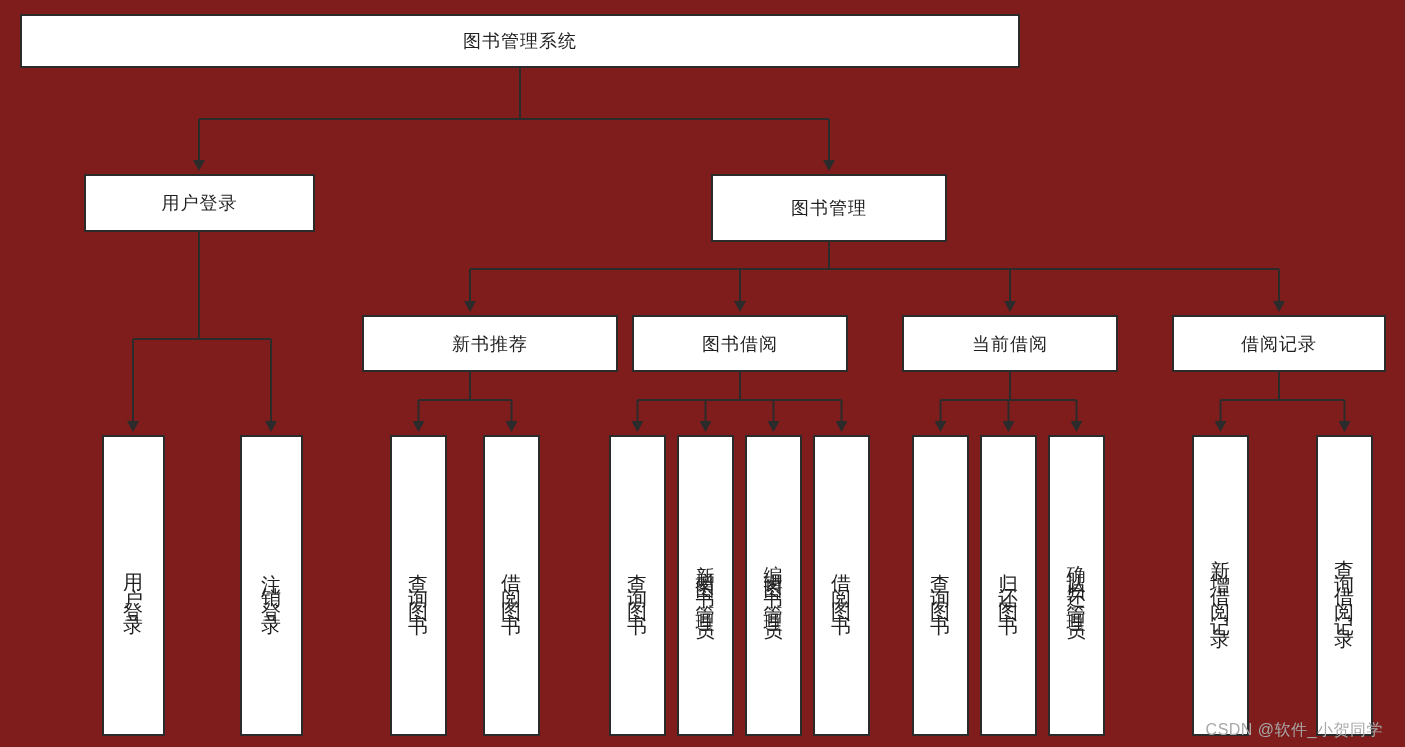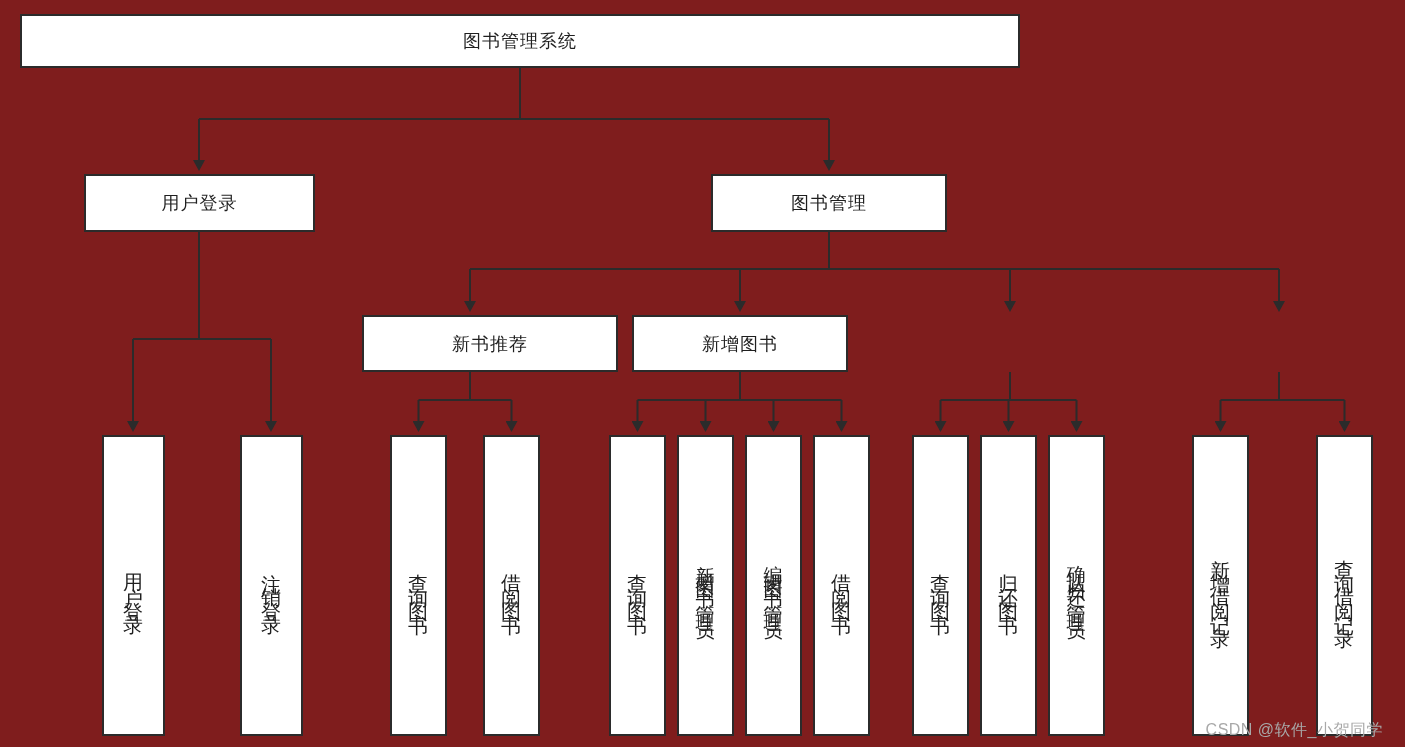--- a/index.html
+++ b/index.html
@@ -102,24 +102,26 @@
       <line x1="1279" y1="372" x2="1279" y2="401"></line>
       <line x1="1220.5" y1="400" x2="1344.5" y2="400"></line>
       <line x1="1220.5" y1="400" x2="1220.5" y2="430" marker-end="url(#arr)"></line>
       <line x1="1344.5" y1="400" x2="1344.5" y2="430" marker-end="url(#arr)"></line>
     </g>
   </svg>
 
   <div class="box hbox" style="left:20px; top:14px; width:1000px; height:54px;">图书管理系统</div>
 
   <div class="box hbox" style="left:84px; top:174px; width:231px; height:58px;">用户登录</div>
-  <div class="box hbox" style="left:711px; top:174px; width:236px; height:58px;">图书管理</div>
+  <div class="box hbox" style="left:711px; top:174px; width:236px; height:68px;">图书管理</div>
 
   <div class="box hbox" style="left:362px; top:315px; width:256px; height:57px;">新书推荐</div>
-  <div class="box hbox" style="left:632px; top:315px; width:216px; height:57px;">新增图书</div>
+  <div class="box hbox" style="left:632px; top:315px; width:216px; height:57px;">图书借阅</div>
+  <div class="box hbox" style="left:902px; top:315px; width:216px; height:57px;">当前借阅</div>
+  <div class="box hbox" style="left:1172px; top:315px; width:214px; height:57px;">借阅记录</div>
 
   <div class="box vbox" style="left:102px; top:435px; width:63px; height:301px;">
     <span class="vtext">用户登录</span>
   </div>
   <div class="box vbox" style="left:240px; top:435px; width:63px; height:301px;">
     <span class="vtext">注销登录</span>
   </div>
 
   <div class="box vbox" style="left:390px; top:435px; width:57px; height:301px;">
     <span class="vtext">查询图书</span>

